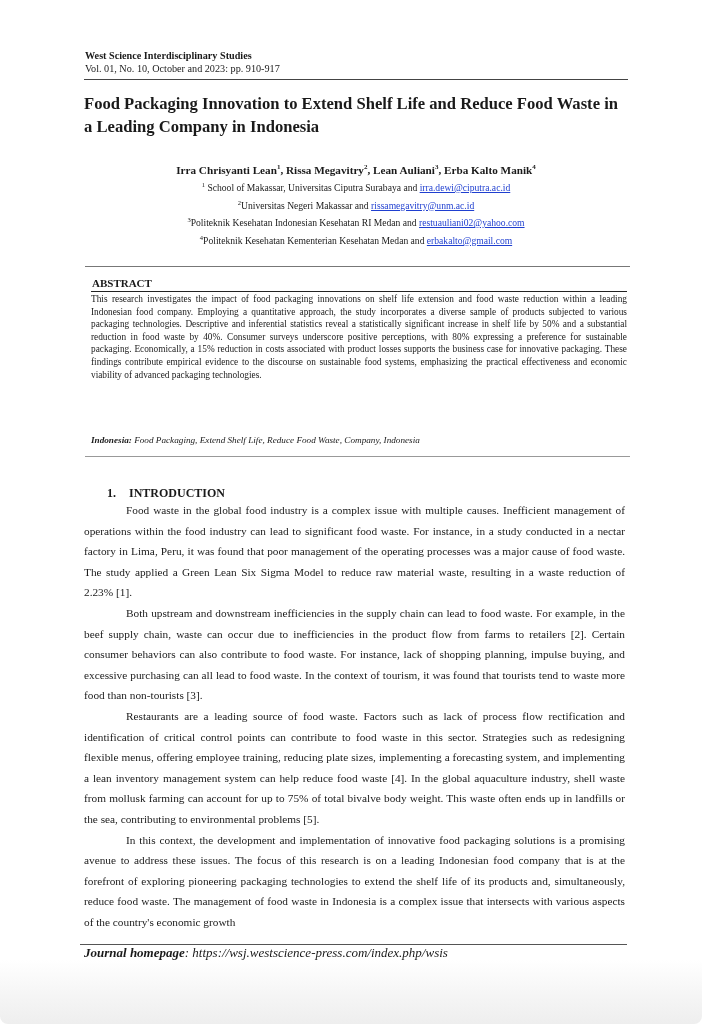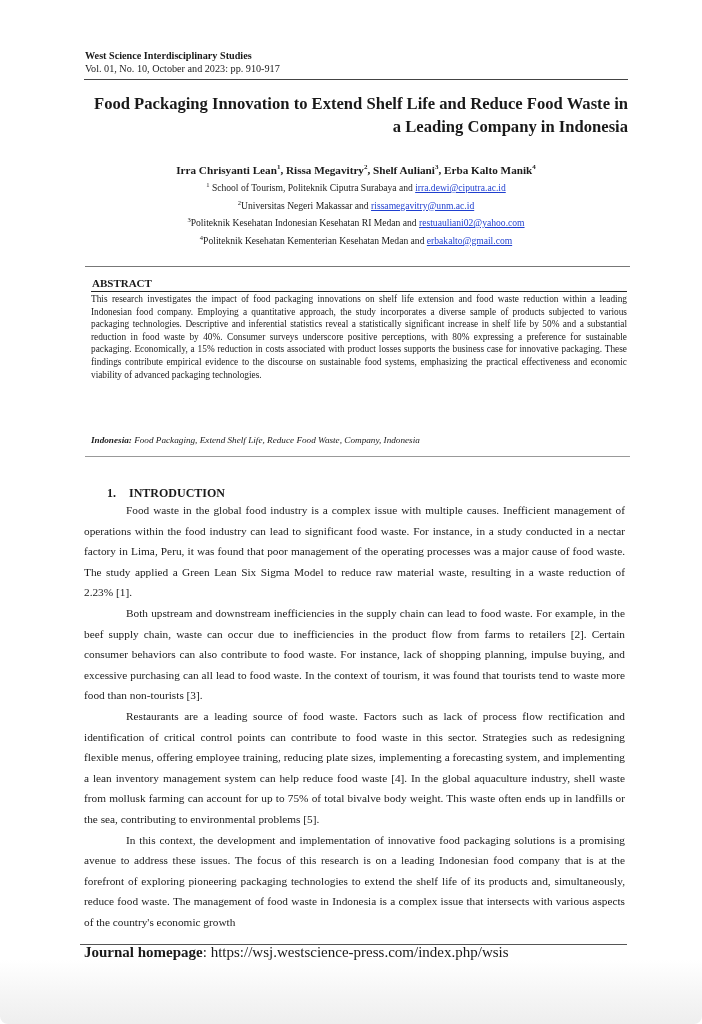--- a/index.html
+++ b/index.html
@@ -20,21 +20,21 @@
     font-size: 10.2px; line-height: 13px;
     font-family: "Liberation Serif", serif;
   }
   .journal-name { font-weight: bold; }
   .header-rule {
     position: absolute; left: 84px; top: 79px; width: 544px; height: 0;
     border-top: 1.5px solid #444;
   }
   .title {
     position: absolute; left: 84px; top: 92px; width: 544px;
-    text-align: right; font-weight: bold;
+    text-align: left; font-weight: bold;
     font-family: "Liberation Serif", serif;
     font-size: 16.6px; line-height: 23px;
   }
   .authors {
     position: absolute; left: 84px; top: 160px; width: 544px;
     text-align: center; font-weight: bold;
     font-family: "Liberation Serif", serif;
     font-size: 11.2px; line-height: 14px;
   }
   .authors sup { font-size: 7px; }
@@ -89,47 +89,47 @@
     text-align: justify;
   }
   .body-text p { margin: 0; text-indent: 42px; }
   .footer-rule {
     position: absolute; left: 80px; top: 944px; width: 547px; height: 0;
     border-top: 1.2px solid #555;
   }
   .footer {
     position: absolute; left: 84px; top: 946px; width: 544px;
     font-family: "Liberation Serif", serif;
-    font-size: 15px; line-height: 13px; 
+    font-size: 13px; line-height: 13px; font-style: italic;
   }
   .footer .label { font-weight: bold; }
 </style>
 </head>
 <body>
 
 <div class="page">
 
   <div class="journal-header">
     <div class="journal-name">West Science Interdisciplinary Studies</div>
     <div class="journal-issue">Vol. 01, No. 10, October and 2023: pp. 910-917</div>
   </div>
   <div class="header-rule"></div>
 
   <div class="title">Food Packaging Innovation to Extend Shelf Life and Reduce Food Waste in a Leading Company in Indonesia</div>
 
   <div class="authors">
     <span>Irra Chrisyanti Lean</span><sup>1</sup>,
     <span>Rissa Megavitry</span><sup>2</sup>,
-    <span>Shelf Auliani</span><sup>3</sup>,
+    <span>Lean Auliani</span><sup>3</sup>,
     <span>Erba Kalto Manik</span><sup>4</sup>
   </div>
 
   <div class="affils">
     <div class="affil-line">
-      <sup>1</sup><span> School of Tourism, Politeknik Ciputra Surabaya and </span><a class="email">irra.dewi@ciputra.ac.id</a>
+      <sup>1</sup><span> School of Makassar, Universitas Ciputra Surabaya and </span><a class="email">irra.dewi@ciputra.ac.id</a>
     </div>
     <div class="affil-line">
       <sup>2</sup><span>Universitas Negeri Makassar and </span><a class="email">rissamegavitry@unm.ac.id</a>
     </div>
     <div class="affil-line">
       <sup>3</sup><span>Politeknik Kesehatan Indonesian Kesehatan RI Medan and </span><a class="email">restuauliani02@yahoo.com</a>
     </div>
     <div class="affil-line">
       <sup>4</sup><span>Politeknik Kesehatan Kementerian Kesehatan Medan and </span><a class="email">erbakalto@gmail.com</a>
     </div>

